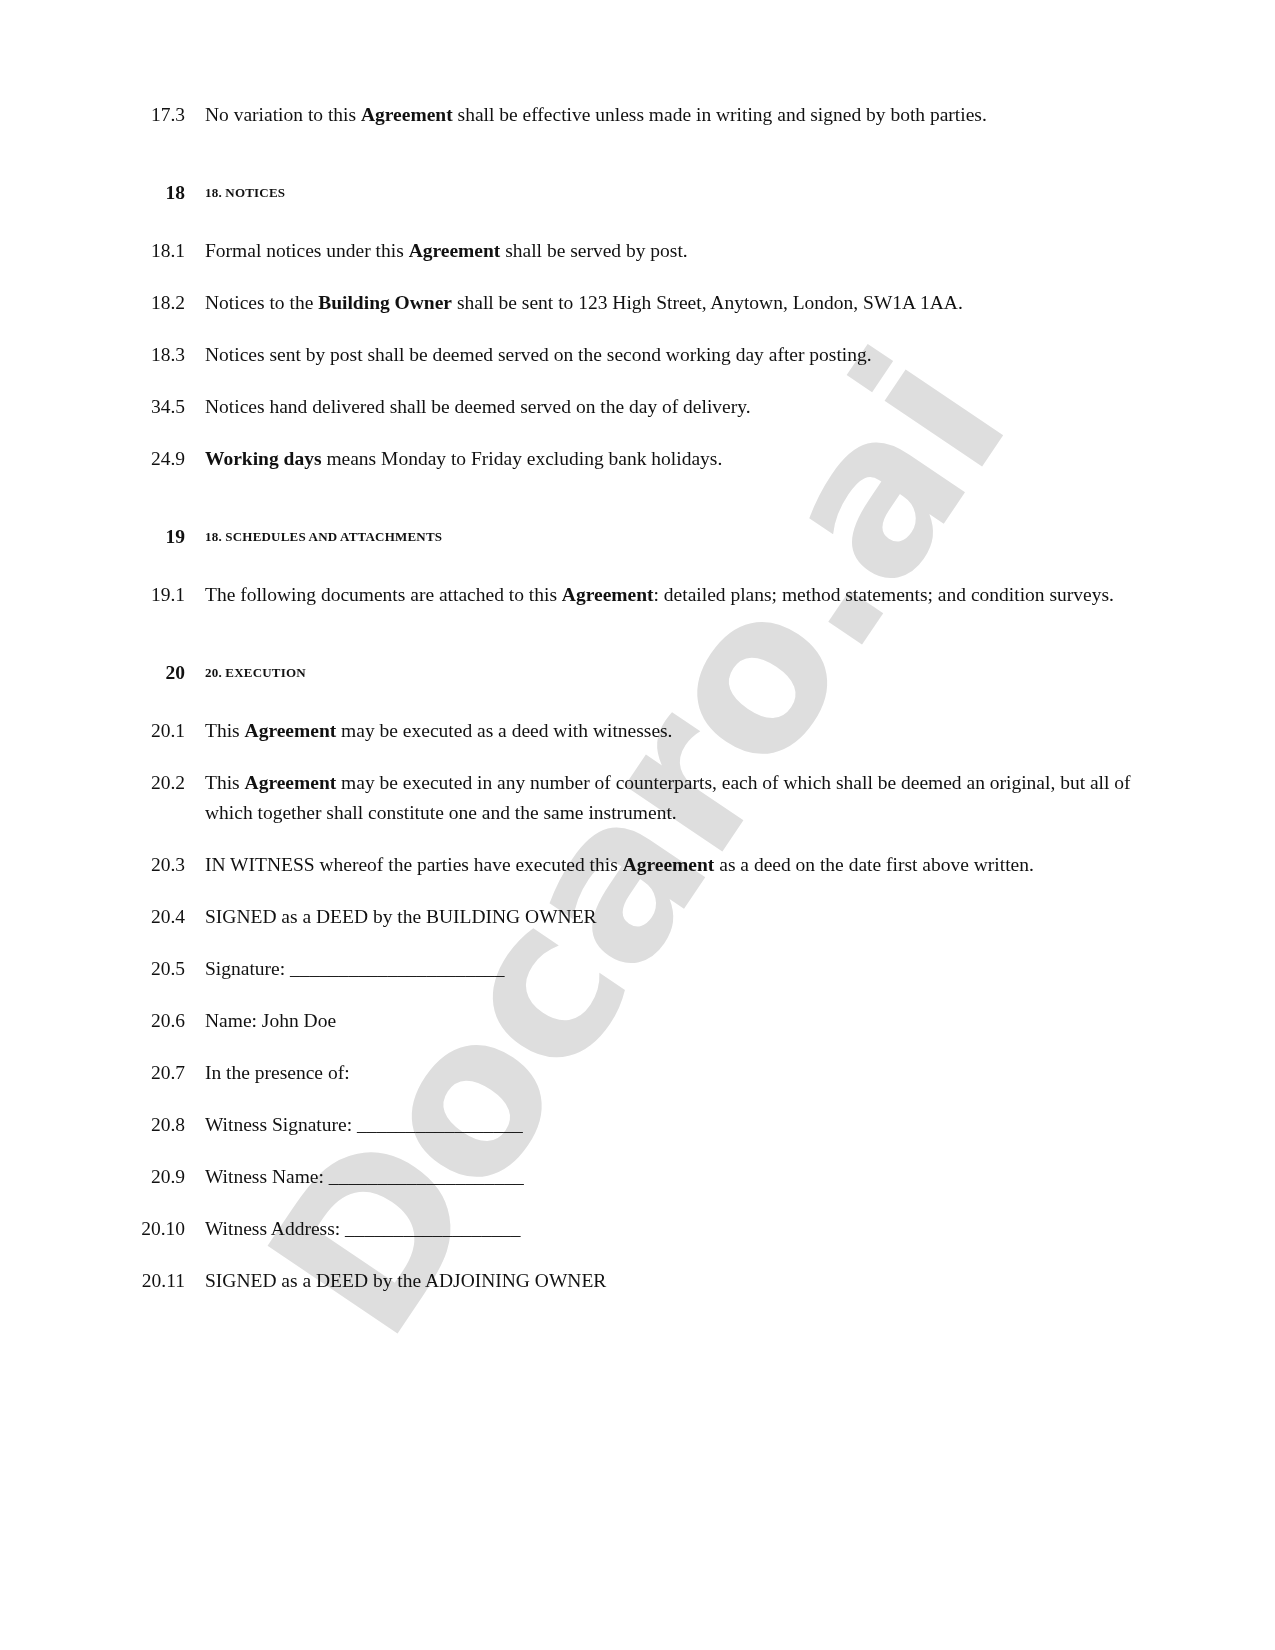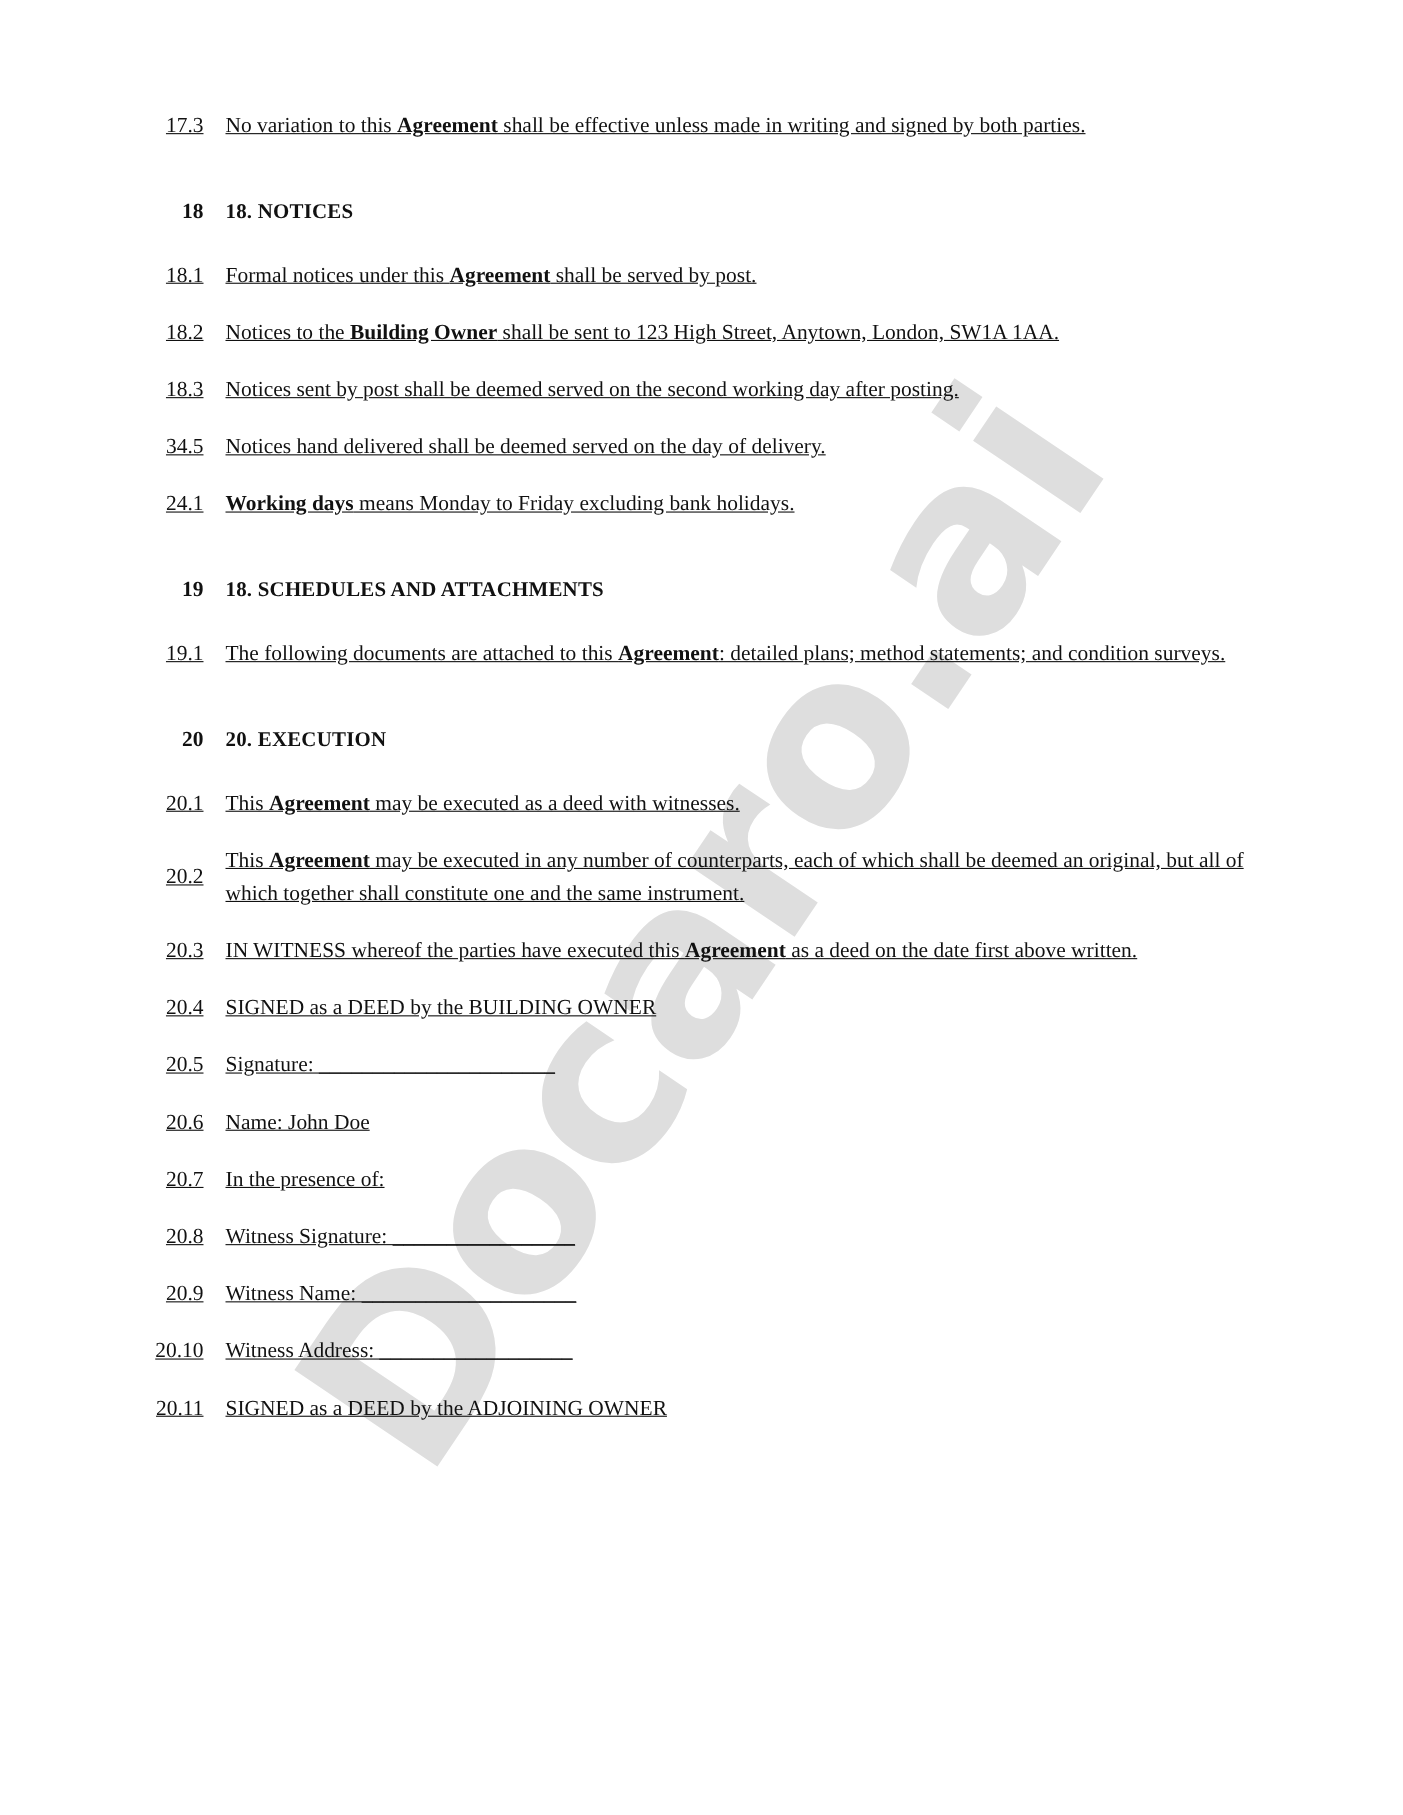--- a/index.html
+++ b/index.html
@@ -49,23 +49,22 @@
     left: 0;
     top: 0;
     width: 1275px;
     z-index: 1;
     padding: 100px 127px 0 127px;
     box-sizing: border-box;
   }
 
   .clause {
     display: flex;
-    align-items: center;
+    align-items: flex-start;
     margin-bottom: 22px;
-    text-decoration: underline;
   }
   .clause-num {
     flex: 0 0 auto;
     width: 58px;
     text-align: right;
     font-size: 19.5px;
     line-height: 30px;
     white-space: nowrap;
     padding-right: 0;
   }
@@ -83,21 +82,21 @@
     align-items: flex-end;
     margin-top: 48px;
     margin-bottom: 28px;
   }
   .section-head .clause-num {
     font-weight: 700;
     font-size: 19.5px;
   }
   .section-head .clause-body {
     font-weight: 700;
-    font-size: 19px;
+    font-size: 13px;
     letter-spacing: 0.2px;
   }
 </style>
 </head>
 <body>
 
 <div class="page" style="background: rgb(255, 255, 255); color: rgb(17, 17, 17);">
 
   <div class="watermark">
     <div class="watermark-text" style="color: rgb(222, 222, 222);">Docaro.ai</div>
@@ -122,21 +121,21 @@
       </div>
       <div class="clause">
         <div class="clause-num">18.3</div>
         <div class="clause-body"><span>Notices sent by post shall be deemed served on the second working day after posting.</span></div>
       </div>
       <div class="clause">
         <div class="clause-num">34.5</div>
         <div class="clause-body"><span>Notices hand delivered shall be deemed served on the day of delivery.</span></div>
       </div>
       <div class="clause">
-        <div class="clause-num">24.1</div>
+        <div class="clause-num">24.9</div>
         <div class="clause-body"><b>Working days</b><span> means Monday to Friday excluding bank holidays.</span></div>
       </div>
       <div class="section-head">
         <div class="clause-num">19</div>
         <div class="clause-body">18. SCHEDULES AND ATTACHMENTS</div>
       </div>
       <div class="clause">
         <div class="clause-num">19.1</div>
         <div class="clause-body"><span>The following documents are attached to this </span><b>Agreement</b><span>: detailed plans; method statements; and condition surveys.</span></div>
       </div>

